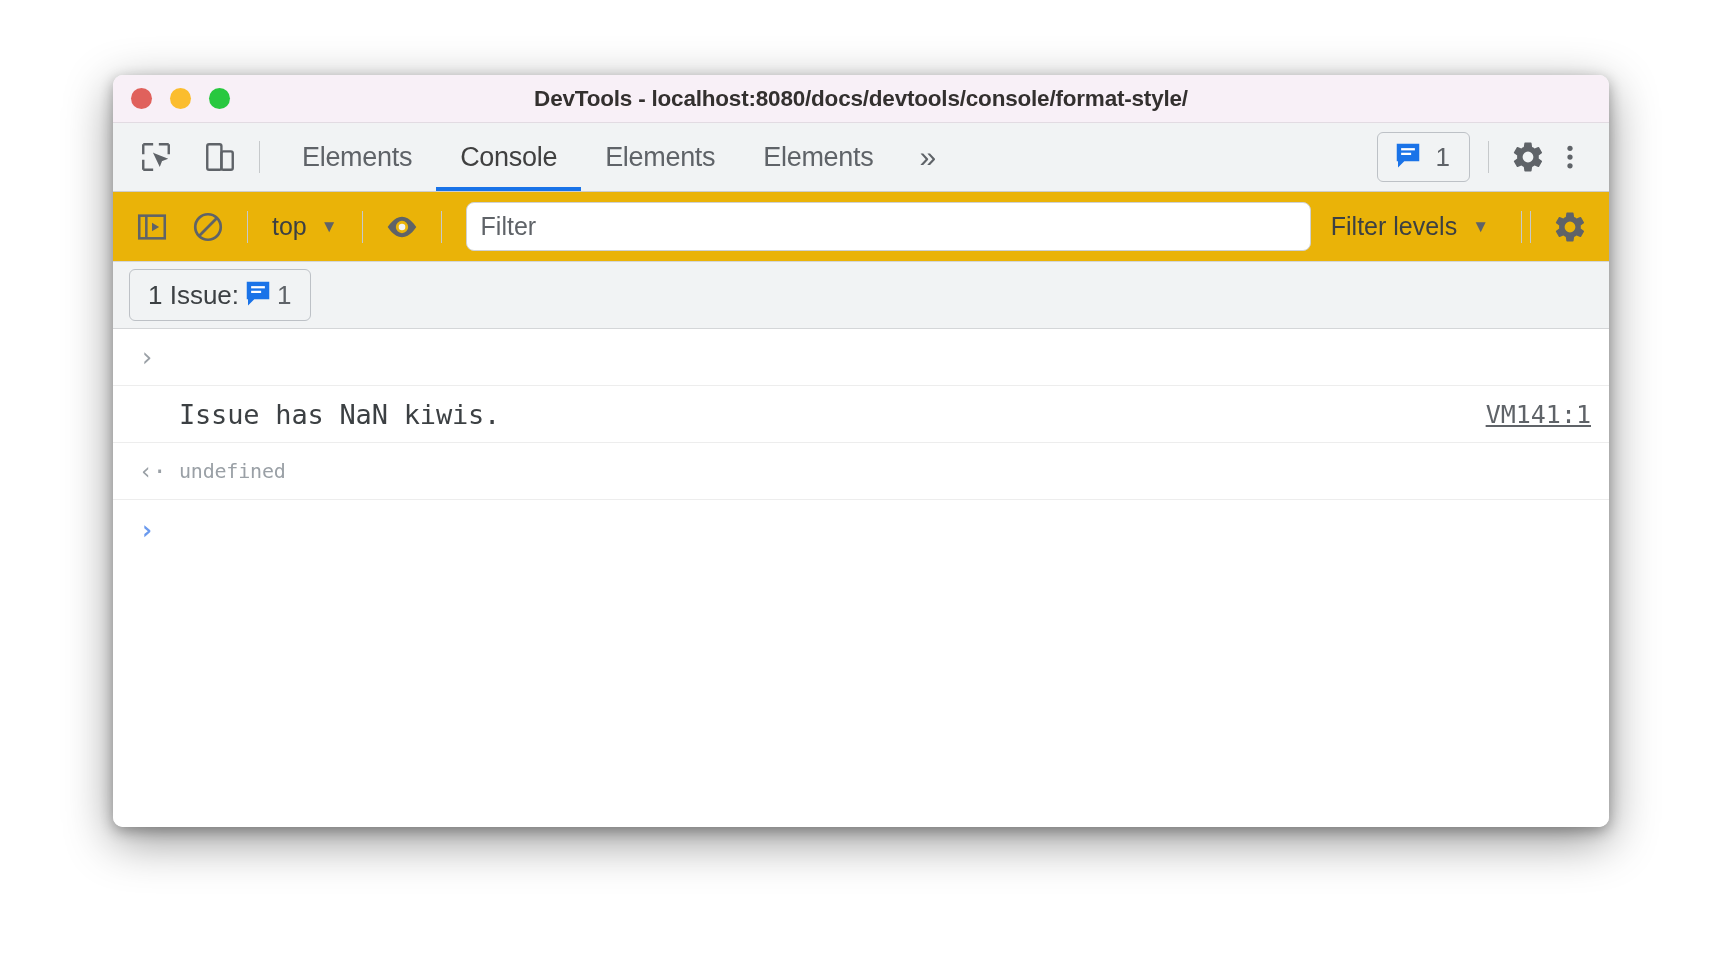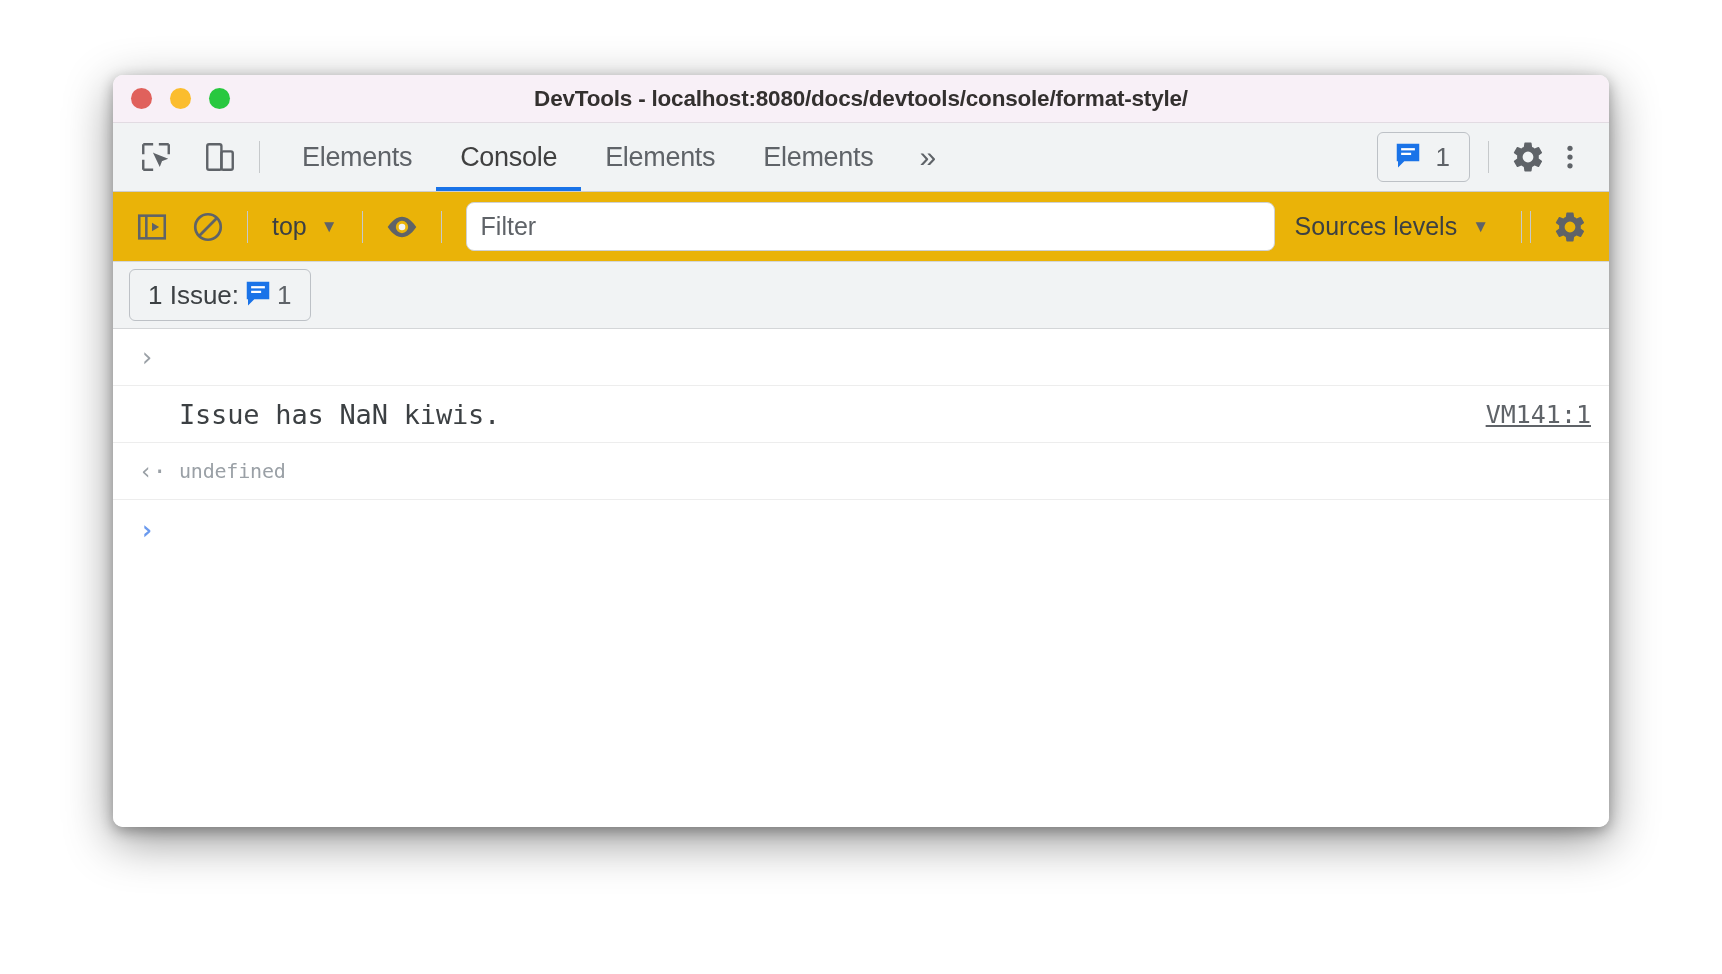--- a/index.html
+++ b/index.html
@@ -384,21 +384,21 @@
         <svg width="38" height="38" viewBox="0 0 24 24" fill="#5f6368">
           <path d="M12 5.5C6.9 5.5 3 12 3 12s3.9 6.5 9 6.5 9-6.5 9-6.5-3.9-6.5-9-6.5zm0 10.4A3.9 3.9 0 1112 8.1a3.9 3.9 0 010 7.8z"></path>
           <circle cx="12" cy="12" r="2.1" fill="#f1f3f4"></circle>
         </svg>
       </div>
       <div class="vsep"></div>
       <div class="filter-input">
         <span class="ph">Filter</span>
       </div>
       <div class="levels">
-        <span>Sources levels</span>
+        <span>Filter levels</span>
         <span class="caret">▼</span>
       </div>
       <div class="vsep"></div>
       <div class="vsep" style="margin-left:-10px;"></div>
       <div class="icon-btn">
         <svg width="36" height="36" viewBox="0 0 24 24" fill="#5f6368">
           <path d="M19.14 12.94a7.07 7.07 0 000-1.88l2.03-1.58a.5.5 0 00.12-.64l-1.92-3.32a.5.5 0 00-.6-.22l-2.39.96a7.03 7.03 0 00-1.63-.94l-.36-2.54a.5.5 0 00-.5-.42h-3.84a.5.5 0 00-.5.42l-.36 2.54c-.58.24-1.13.55-1.63.94l-2.39-.96a.5.5 0 00-.6.22L2.65 8.84a.5.5 0 00.12.64l2.03 1.58a7.07 7.07 0 000 1.88l-2.03 1.58a.5.5 0 00-.12.64l1.92 3.32c.13.22.39.3.6.22l2.39-.96c.5.39 1.05.7 1.63.94l.36 2.54c.04.24.25.42.5.42h3.84c.25 0 .46-.18.5-.42l.36-2.54c.58-.24 1.13-.55 1.63-.94l2.39.96c.22.08.47 0 .6-.22l1.92-3.32a.5.5 0 00-.12-.64l-2.03-1.58zM12 15.6A3.6 3.6 0 1112 8.4a3.6 3.6 0 010 7.2z"></path>
         </svg>
       </div>
     </div>

